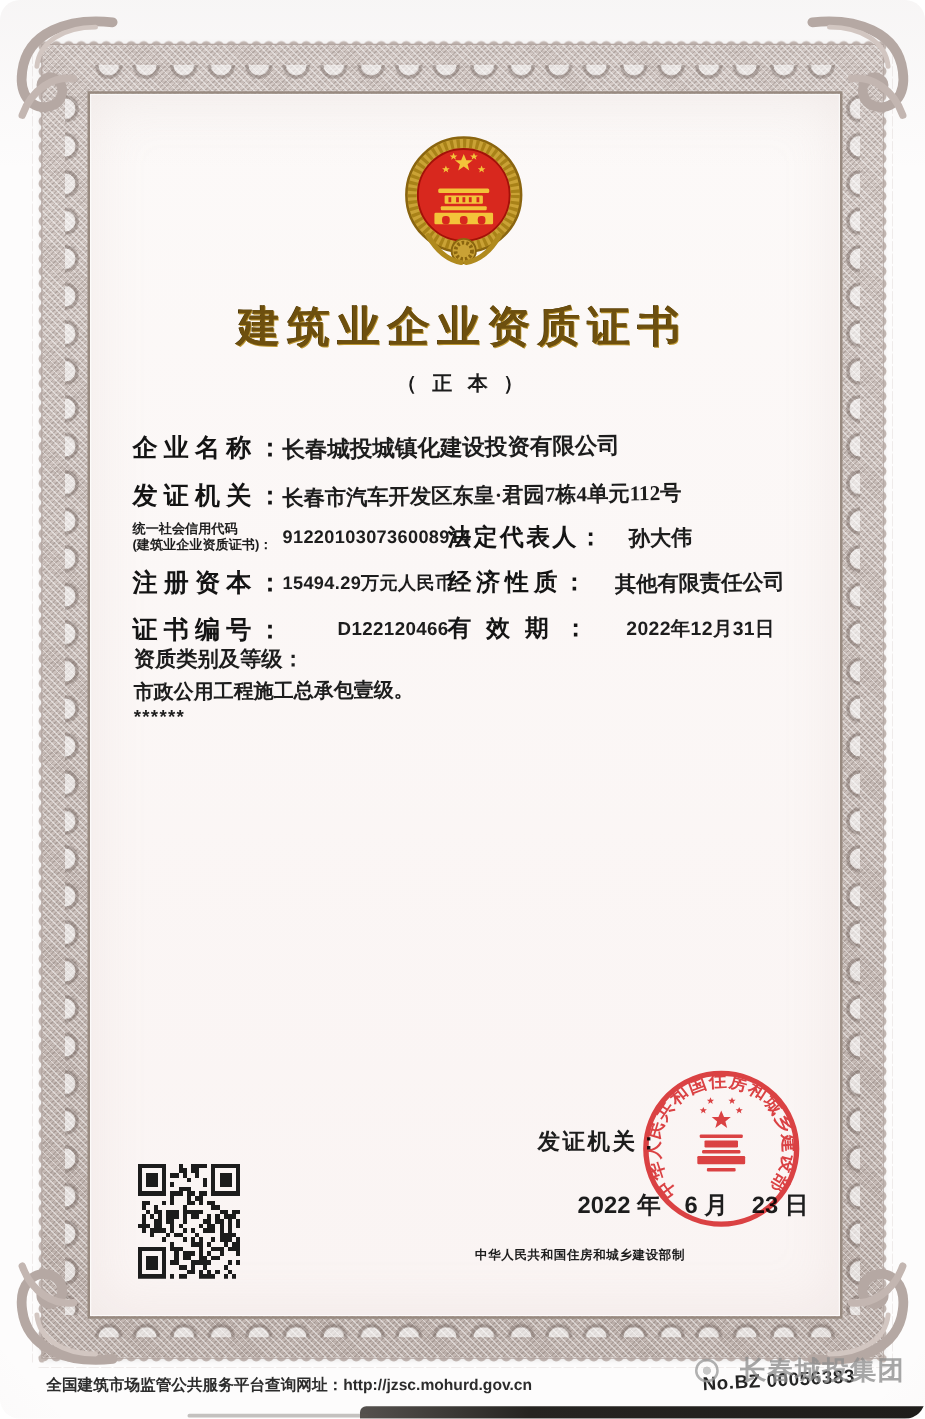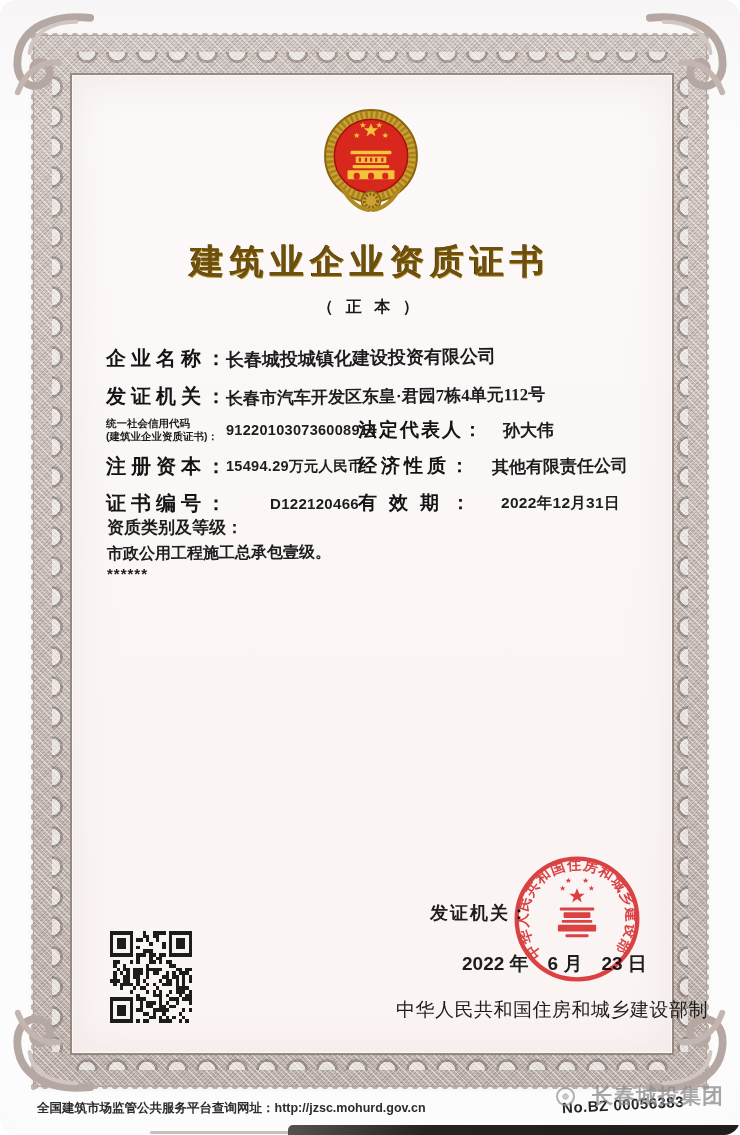--- a/index.html
+++ b/index.html
@@ -73,21 +73,21 @@
   .v-legal{font-size:17px;}
   .grade-label{position:absolute;left:107px;top:516px;font-size:17px;font-weight:700;z-index:4;}
   .grade-value{position:absolute;left:107px;top:543px;font-family:"Liberation Serif",serif;
     font-weight:700;font-size:16px;z-index:4;transform:rotate(-0.5deg);}
   .grade-stars{position:absolute;left:107px;top:565px;font-size:15px;font-weight:800;letter-spacing:1px;z-index:4;}
   
   .authority{position:absolute;left:430px;top:901px;font-size:18px;font-weight:700;letter-spacing:2px;z-index:4;}
   .seal{position:absolute;left:510px;top:852px;width:134px;height:134px;z-index:6;
     mix-blend-mode:multiply;opacity:.93;}
   .date-line{position:absolute;left:462px;top:951px;font-size:19px;font-weight:700;z-index:4;white-space:nowrap;}
-  .maker-line{position:absolute;left:396px;top:997px;font-size:19px;font-weight:400;letter-spacing:.5px;z-index:4;white-space:nowrap;}
+  .maker-line{position:absolute;left:380px;top:997px;font-size:10px;font-weight:700;letter-spacing:.5px;z-index:4;white-space:nowrap;}
   .qr{position:absolute;left:110px;top:931px;width:82px;height:92px;z-index:4;}
   
   .query-line{position:absolute;left:37px;top:1100px;font-size:12.5px;font-weight:600;color:#2c2c2c;z-index:4;white-space:nowrap;}
   .serial{position:absolute;left:562px;top:1096px;font-size:15px;font-weight:800;color:#242424;
     transform:rotate(-3deg);z-index:4;white-space:nowrap;letter-spacing:.5px;}
   .watermark{position:absolute;left:556px;top:1082px;display:flex;align-items:center;gap:17px;z-index:5;
     color:#8e8e8e;opacity:.78;font-size:21px;font-weight:700;letter-spacing:1px;white-space:nowrap;text-align:center;}
   .wm-logo{width:19px;height:19px;border:2.5px solid #9c9c9c;border-radius:50%;box-sizing:border-box;
     background:radial-gradient(circle at 50% 50%, #b9b9b9 3px, rgba(0,0,0,0) 3.5px);}
   .dark-strip{position:absolute;left:288px;bottom:0;width:452px;height:10px;z-index:7;

